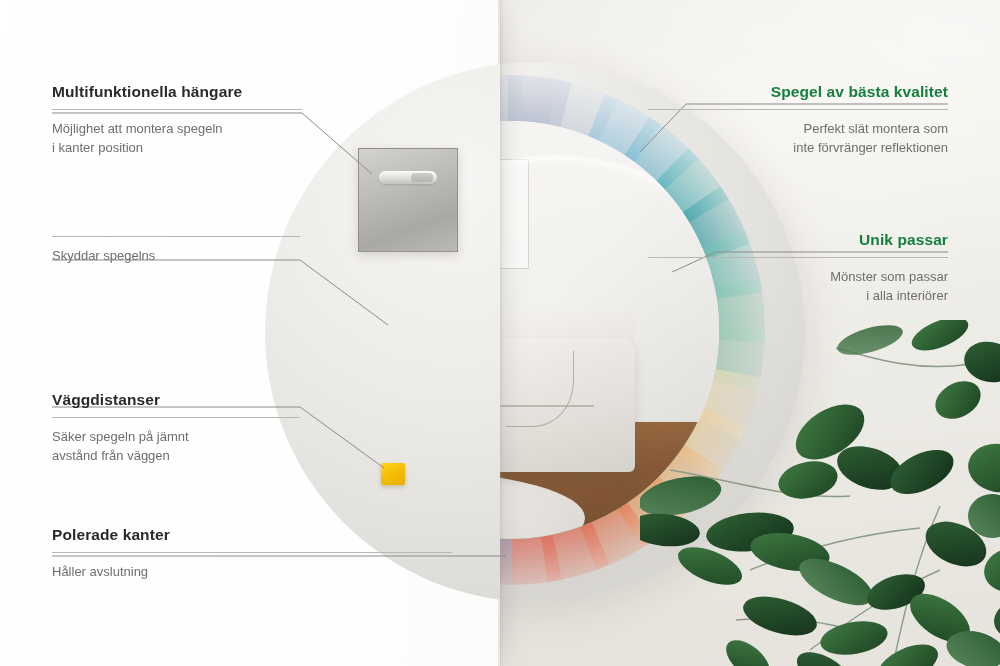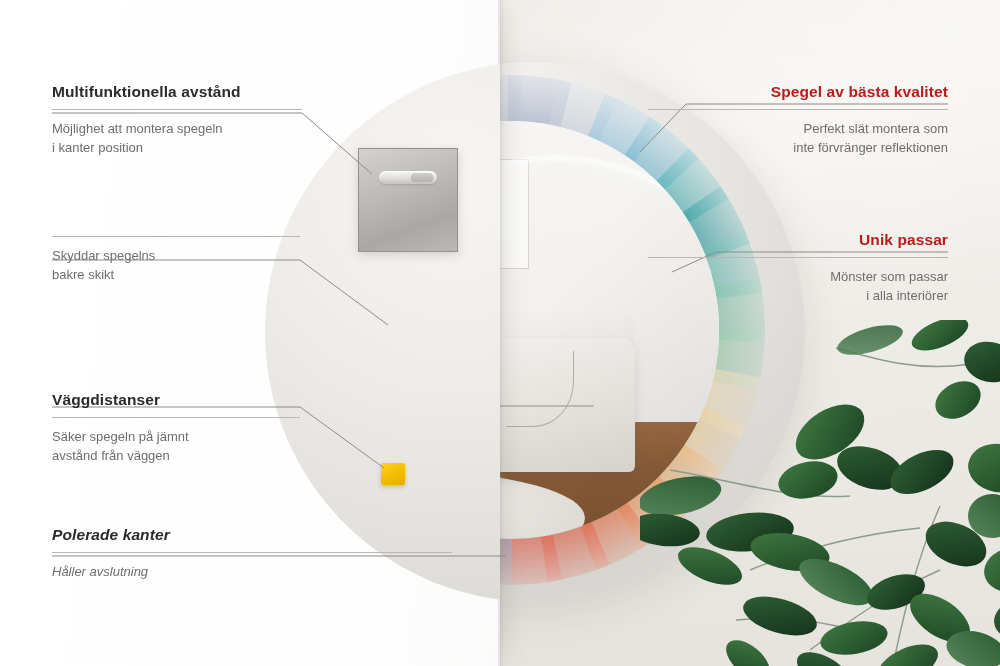--- a/index.html
+++ b/index.html
@@ -173,21 +173,21 @@
   .label{position:absolute;}
   .label h3{
     margin:0 0 0 0;font-size:15.5px;font-weight:bold;color:#2b2b2b;letter-spacing:0.1px;
     line-height:20px;white-space:nowrap;
   }
   .label .rule{height:1px;background:#b9b7b3;margin:7px 0 9px 0;}
   .label p{
     margin:0;font-size:13px;line-height:19px;color:#6f6e6b;font-weight:normal;
   }
   .label.right{text-align:right;}
-  .label.right h3{color:#b91c1c;}
+  .label.right h3{color:#15803d;}
 
   
   .leaves{position:absolute;left:640px;top:320px;width:400px;height:370px;}
   .leafsvg{position:absolute;left:0;top:0;}
 </style>
 </head>
 <body>
 
 <div id="stage">
 
@@ -348,40 +348,39 @@
       <path d="M52 113 H302 L372 174"></path>
       <path d="M52 260 H300 L388 325"></path>
       <path d="M52 407 H300 L384 468"></path>
       <path d="M52 556 H452 L506 556"></path>
       <path d="M948 104 H686 L640 152"></path>
       <path d="M948 252 H716 L672 272"></path>
     </g>
   </svg>
 
   <div class="label" style="left:52px;top:82px;width:250px;">
-    <h3>Multifunktionella avstånd</h3>
+    <h3>Multifunktionella hängare</h3>
     <div class="rule"></div>
     <p>Möjlighet att montera spegeln</p>
     <p>i kanter position</p>
   </div>
 
   <div class="label" style="left:52px;top:229px;width:248px;">
     <div class="rule"></div>
     <p>Skyddar spegelns</p>
-    <p>bakre skikt</p>
   </div>
 
   <div class="label" style="left:52px;top:390px;width:248px;">
     <h3>Väggdistanser</h3>
     <div class="rule"></div>
     <p>Säker spegeln på jämnt</p>
     <p>avstånd från väggen</p>
   </div>
 
-  <div class="label" style="left:52px;top:525px;width:400px;font-style:italic;">
+  <div class="label" style="left:52px;top:525px;width:400px;">
     <h3>Polerade kanter</h3>
     <div class="rule"></div>
     <p>Håller avslutning</p>
   </div>
 
   <div class="label right" style="left:648px;top:82px;width:300px;">
     <h3>Spegel av bästa kvalitet</h3>
     <div class="rule"></div>
     <p>Perfekt slät montera som</p>
     <p>inte förvränger reflektionen</p>

